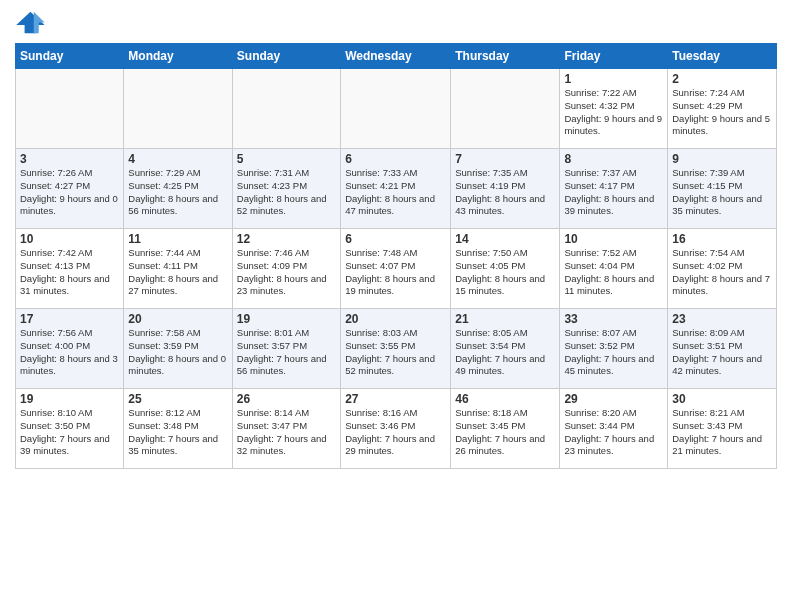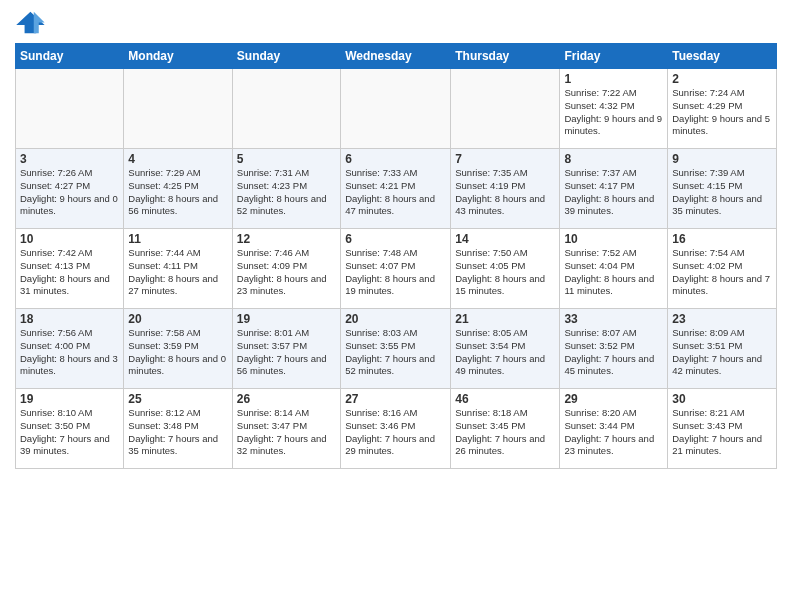--- a/index.html
+++ b/index.html
@@ -153,21 +153,21 @@
             <span class="day-number">10</span>
             <div class="day-info">Sunrise: 7:52 AM<br>Sunset: 4:04 PM<br>Daylight: 8 hours and 11 minutes.</div>
           </td>
           <td>
             <span class="day-number">16</span>
             <div class="day-info">Sunrise: 7:54 AM<br>Sunset: 4:02 PM<br>Daylight: 8 hours and 7 minutes.</div>
           </td>
         </tr>
         <tr>
           <td>
-            <span class="day-number">18</span>
+            <span class="day-number">17</span>
             <div class="day-info">Sunrise: 7:56 AM<br>Sunset: 4:00 PM<br>Daylight: 8 hours and 3 minutes.</div>
           </td>
           <td>
             <span class="day-number">20</span>
             <div class="day-info">Sunrise: 7:58 AM<br>Sunset: 3:59 PM<br>Daylight: 8 hours and 0 minutes.</div>
           </td>
           <td>
             <span class="day-number">19</span>
             <div class="day-info">Sunrise: 8:01 AM<br>Sunset: 3:57 PM<br>Daylight: 7 hours and 56 minutes.</div>
           </td>

